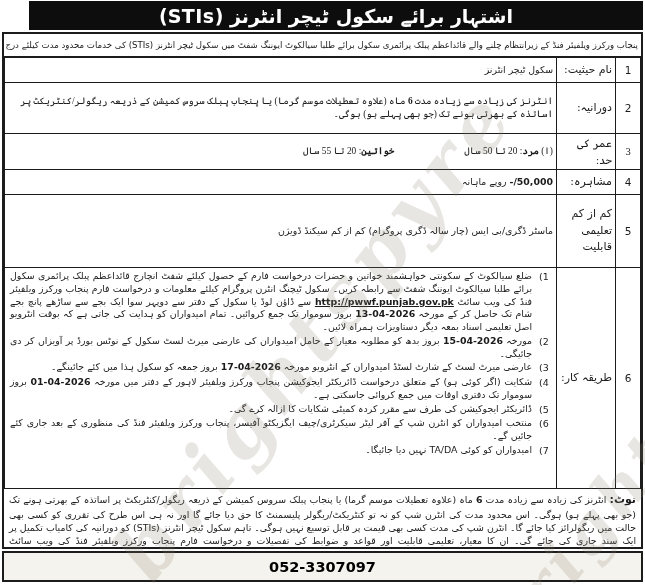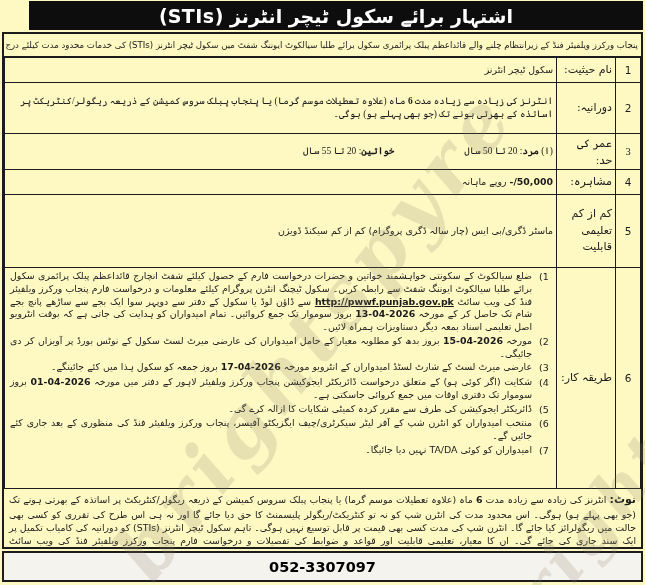--- a/index.html
+++ b/index.html
@@ -1,17 +1,17 @@
 <!DOCTYPE html>
 <html lang="ur"><head>
 <meta charset="utf-8">
 <style>
   html,body{margin:0;padding:0;background:#dedcd5;}
   .page{
-    position:relative;width:645px;height:585px;background:#fef9c3;
+    position:relative;width:645px;height:585px;background:#ffffff;
     font-family:"DejaVu Sans",sans-serif;color:#1b1b1b;overflow:hidden;
     margin:0 auto;direction:rtl;
   }
   
   .titlebar{
     position:absolute;top:1px;left:29px;right:2px;height:29px;background:#0d0d0d;
     color:#ffffff;display:flex;align-items:center;justify-content:center;
     font-weight:bold;font-size:19px;letter-spacing:.5px;
   }
   

